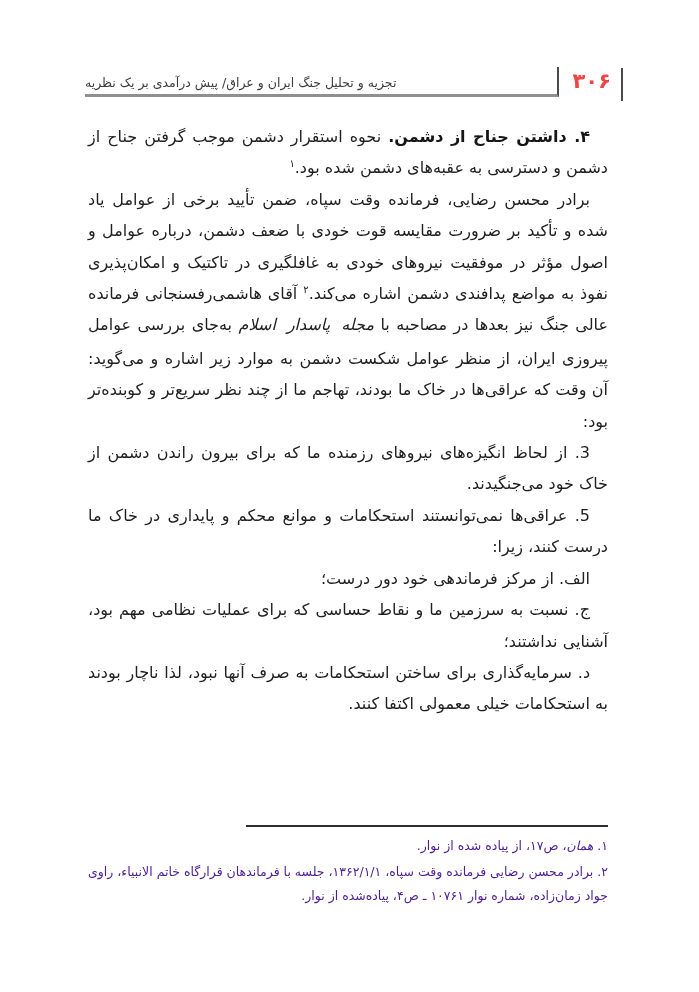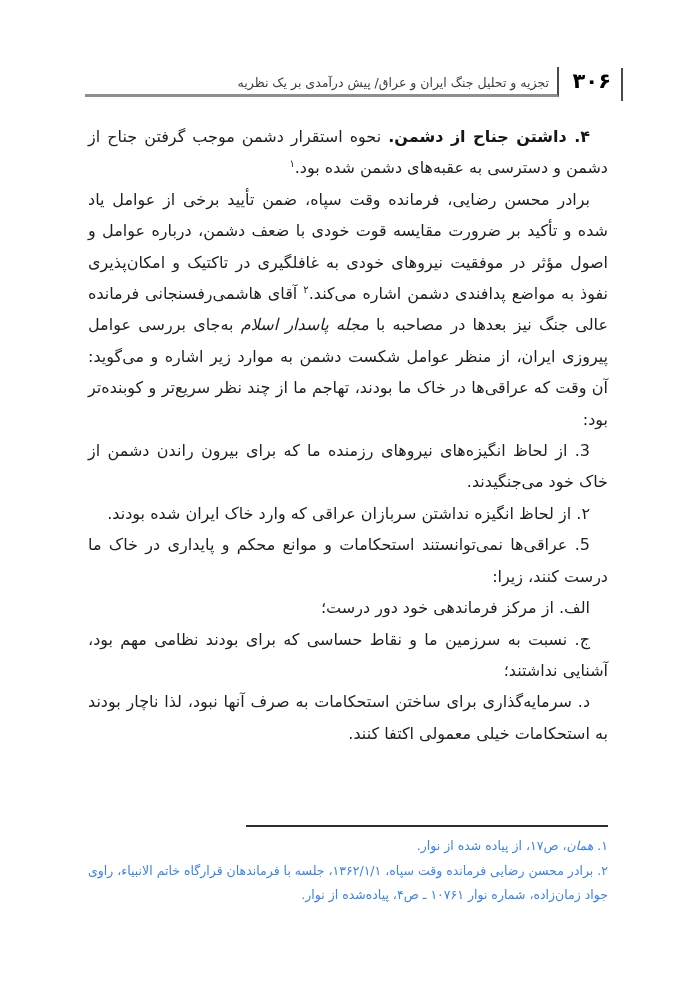--- a/index.html
+++ b/index.html
@@ -22,34 +22,34 @@
     height: 33px;
     background: #4a4a4a;
   }
   .page-num {
     position: absolute;
     top: 66px;
     right: 88px;
     font-size: 21px;
     font-weight: bold;
     line-height: 30px;
-    color: #000000;
+    color: #ef4444;
   }
   .title-box {
     position: absolute;
     top: 67px;
     left: 85px;
     right: 140px;
     height: 30px;
     border-bottom: 3px solid #8f8f8f;
     border-left: 0;
     border-right: 2px solid #4a4a4a;
     display: flex;
     align-items: flex-end;
-    justify-content: flex-start;
+    justify-content: flex-end;
     padding: 0 8px 4px 0;
     box-sizing: border-box;
   }
   .running-head {
     font-size: 12.5px;
     color: #3d3d3d;
     white-space: nowrap;
   }
   
   .body-text {
@@ -59,21 +59,21 @@
     left: 88px;
     font-size: 16px;
     line-height: 31.4px;
     text-align: justify;
   }
   .para {
     margin: 0;
     text-indent: 18px;
   }
   .para strong { font-weight: bold; color: #161616; }
-  .para em, .fn em { font-style: italic; }
+  .para em, .fn em { font-style: italic; font-family: Liberation Mono, monospace; }
   sup.fn-ref {
     font-size: 10px;
     line-height: 0;
     vertical-align: super;
   }
   
   .footnotes {
     position: absolute;
     top: 825px;
     right: 91px;
@@ -85,21 +85,21 @@
     background: #2e2e2e;
     margin-right: 0;
     margin-left: auto;
     margin-bottom: 7px;
   }
   .fn {
     margin: 0;
     font-size: 12.5px;
     line-height: 24.5px;
     text-align: justify;
-    color: #3b82f6;
+    color: #4c1d95;
   }
 </style>
 </head>
 <body>
 
 <div class="page">
 
   <div>
     <div class="outer-bar"></div>
     <div class="page-num">۳۰۶</div>
@@ -107,24 +107,23 @@
       <span class="running-head">تجزیه و تحلیل جنگ ایران و عراق/ پیش درآمدی بر یک نظریه</span>
     </div>
   </div>
 
   <main class="body-text">
     <p class="para"><strong>۴. داشتن جناح از دشمن.</strong><span> نحوه استقرار دشمن موجب گرفتن جناح از دشمن و دسترسی به عقبه‌های دشمن شده بود.</span><sup class="fn-ref">۱</sup></p>
 
     <p class="para"><span>برادر محسن رضایی، فرمانده وقت سپاه، ضمن تأیید برخی از عوامل یاد شده و تأکید بر ضرورت مقایسه قوت خودی با ضعف دشمن، درباره عوامل و اصول مؤثر در موفقیت نیروهای خودی به غافلگیری در تاکتیک و امکان‌پذیری نفوذ به مواضع پدافندی دشمن اشاره می‌کند.</span><sup class="fn-ref">۲</sup><span> آقای هاشمی‌رفسنجانی فرمانده عالی جنگ نیز بعدها در مصاحبه با </span><em>مجله پاسدار اسلام</em><span> به‌جای بررسی عوامل پیروزی ایران، از منظر عوامل شکست دشمن به موارد زیر اشاره و می‌گوید: آن وقت که عراقی‌ها در خاک ما بودند، تهاجم ما از چند نظر سریع‌تر و کوبنده‌تر بود:</span></p>
 
     <p class="para">3. از لحاظ انگیزه‌های نیروهای رزمنده ما که برای بیرون راندن دشمن از خاک خود می‌جنگیدند.</p>
-    <p class="para">۲. از لحاظ انگیزه نداشتن سربازان عراقی که وارد خاک ایران شده بودند.</p>
     <p class="para">5. عراقی‌ها نمی‌توانستند استحکامات و موانع محکم و پایداری در خاک ما درست کنند، زیرا:</p>
     <p class="para">الف. از مرکز فرماندهی خود دور درست؛</p>
-    <p class="para">ج. نسبت به سرزمین ما و نقاط حساسی که برای بودند نظامی مهم بود، آشنایی نداشتند؛</p>
+    <p class="para">ج. نسبت به سرزمین ما و نقاط حساسی که برای عملیات نظامی مهم بود، آشنایی نداشتند؛</p>
     <p class="para">د. سرمایه‌گذاری برای ساختن استحکامات به صرف آنها نبود، لذا ناچار بودند به استحکامات خیلی معمولی اکتفا کنند.</p>
   </main>
 
   <footer class="footnotes">
     <div class="fn-rule"></div>
     <p class="fn"><span>۱. </span><em>همان</em><span>، ص۱۷، از پیاده شده از نوار.</span></p>
     <p class="fn">۲. برادر محسن رضایی فرمانده وقت سپاه، ۱۳۶۲/۱/۱، جلسه با فرماندهان قرارگاه خاتم الانبیاء، راوی جواد زمان‌زاده، شماره نوار ۱۰۷۶۱ ـ ص۴، پیاده‌شده از نوار.</p>
   </footer>
 
 </div>

